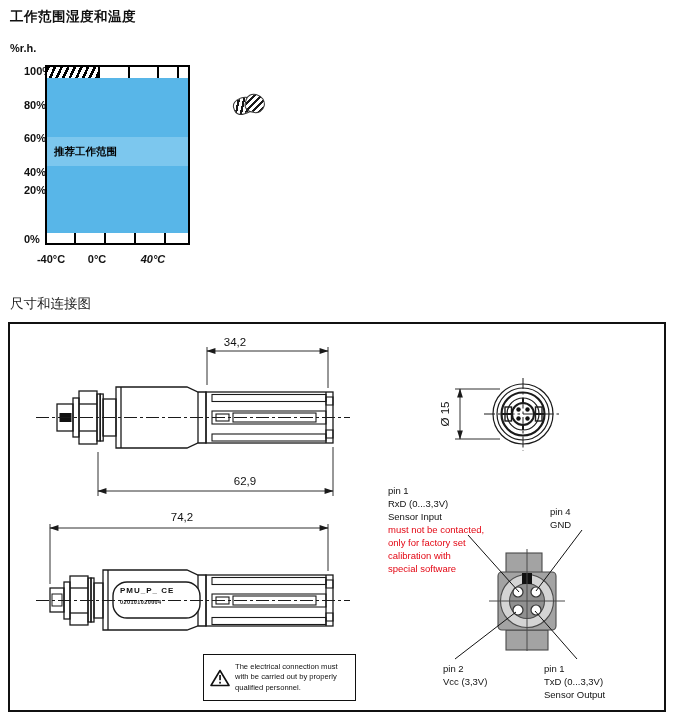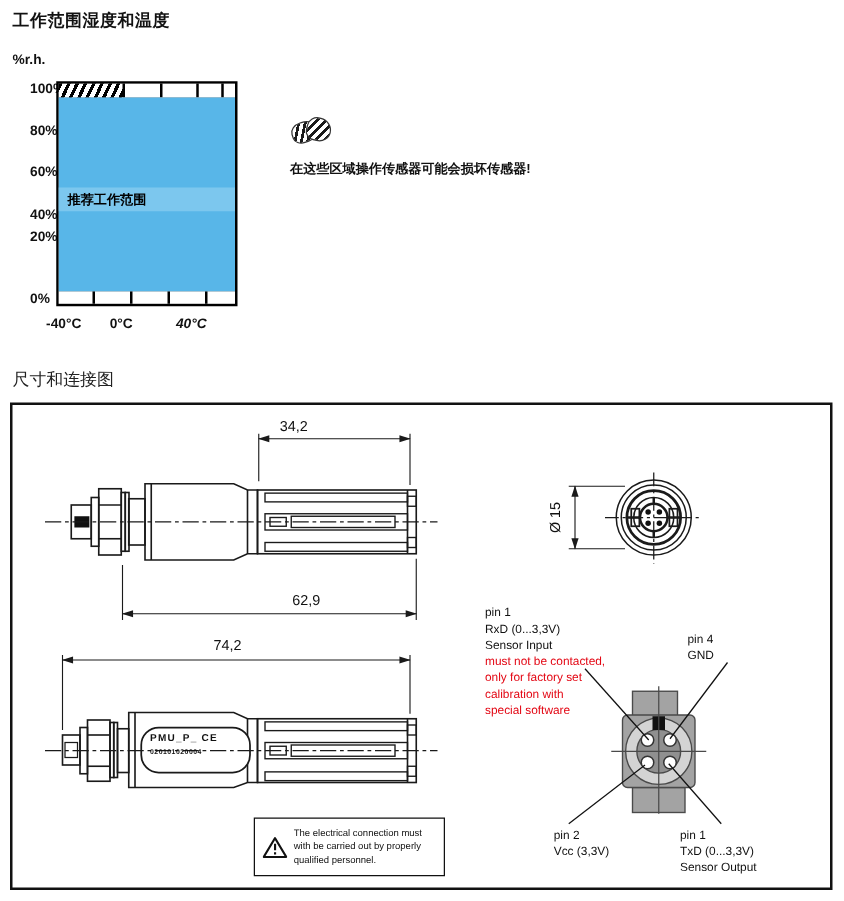--- a/index.html
+++ b/index.html
@@ -57,42 +57,41 @@
 
   <div class="abs chart-frame">
     <div class="bar topbar">
       <div class="hatch"></div>
       <div class="cell" style="width:28px"></div>
       <div class="cell" style="width:27px"></div>
       <div class="cell" style="width:18px"></div>
       <div class="cell" style="flex:1"></div>
     </div>
     <div class="bluearea" style="background:#58b6e8;">
-      <div class="band" style="top:72px;height:19px;background:#7cc7ee;">
+      <div class="band" style="top:59px;height:29px;background:#7cc7ee;">
         <div class="bandlabel">推荐工作范围</div>
       </div>
     </div>
     <div class="bar botbar">
       <div class="cell" style="width:27px"></div>
       <div class="cell" style="width:28px"></div>
       <div class="cell" style="width:28px"></div>
       <div class="cell" style="width:28px"></div>
       <div class="cell" style="flex:1"></div>
     </div>
   </div>
 
   <div class="abs xtick" style="left:29px;top:253px;">-40°C</div>
   <div class="abs xtick" style="left:75px;top:253px;">0°C</div>
   <div class="abs xtick" style="left:131px;top:253px;font-style:italic;">40°C</div>
 
   <div class="abs" style="left:233px;top:94px;width:40px;height:26px;">
     <div class="hazicon abs" style="left:0;top:3px;transform:rotate(-18deg);"></div>
     <div class="hazicon abs" style="left:12px;top:0;width:18px;height:17px;transform:rotate(14deg);"></div>
   </div>
-  <div class="abs caution" style="left:232px;top:128px;">在这些区域操作传感器可能会损坏传感器!</div>
 
   <div class="abs h2" style="left:10px;top:295px;">尺寸和连接图</div>
 
   <div class="abs bigbox"></div>
 
   <svg class="abs" style="left:8px;top:322px;" width="654" height="386" viewBox="8 322 654 386">
     <defs>
       <marker id="arr" viewBox="0 0 10 8" refX="9.4" refY="4" markerWidth="11" markerHeight="8" orient="auto-start-reverse">
           <path d="M0,0.8 L10,4 L0,7.2 Z" fill="#1a1a1a"></path>
         </marker>

